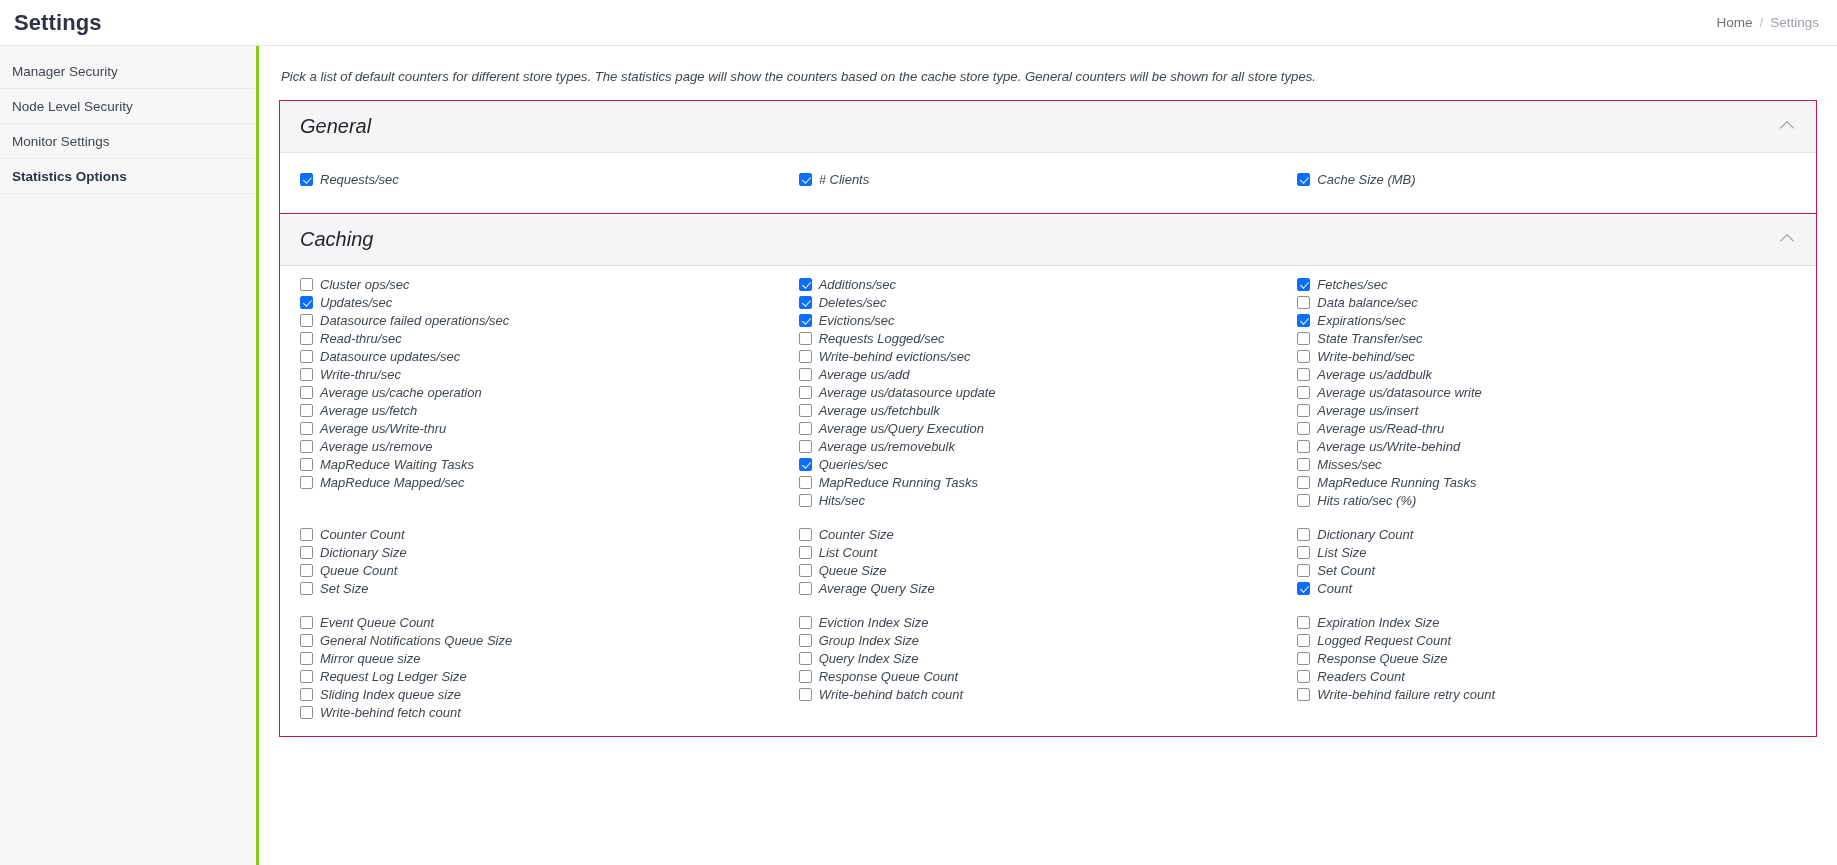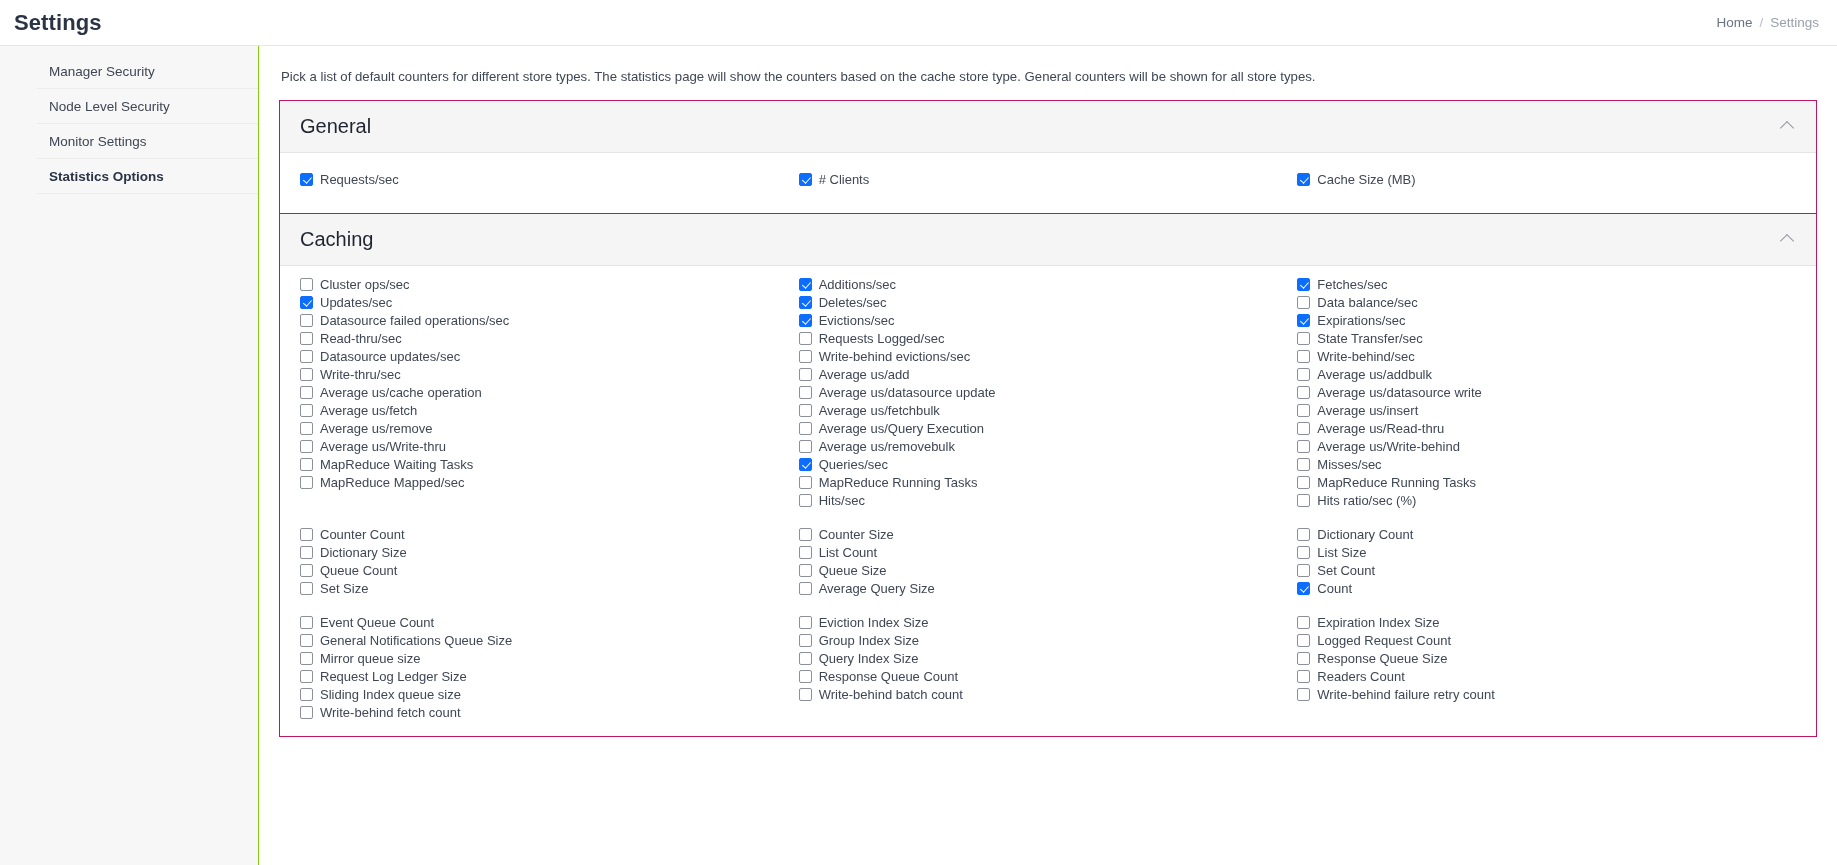--- a/index.html
+++ b/index.html
@@ -40,23 +40,22 @@
   .breadcrumb .crumb-sep { color: #b8bec9; }
   .breadcrumb .crumb-current { color: #9aa1ad; }
 
   
   .body-wrap { display: flex; height: 819px; }
 
   .sidebar {
     width: 259px;
     flex: 0 0 259px;
     background: #f7f7f7;
-    border-right: 1px solid #84cc16;
+    border-right: 3px solid #84cc16;
     padding-top: 8px;
-    padding-left: 37px;
   }
   .side-item {
     height: 35px;
     display: flex;
     align-items: center;
     padding: 0 0 0 12px;
     font-size: 13.5px;
     color: #3f4654;
     border-bottom: 1px solid #ececec;
     background: #f7f7f7;
@@ -68,20 +67,21 @@
     background: #f7f7f7;
   }
   .side-filler { flex: 1; background: #f7f7f7; }
 
   
   .main {
     flex: 1;
     background: #ffffff;
     padding: 14px 20px 0 20px;
     overflow: hidden;
+    font-style: italic;
   }
   .intro {
     font-size: 13.2px;
     color: #3f4654;
     margin: 8px 0 14px 2px;
     line-height: 1.35;
   }
 
   .panel {
     border: 1px solid #be185d;
@@ -266,25 +266,25 @@
                   <label class="cbrow">
                     <span class="cb"></span>
                     <span class="lbl">Average us/cache operation</span>
                   </label>
                   <label class="cbrow">
                     <span class="cb"></span>
                     <span class="lbl">Average us/fetch</span>
                   </label>
                   <label class="cbrow">
                     <span class="cb"></span>
+                    <span class="lbl">Average us/Write-thru</span>
+                  </label>
+                  <label class="cbrow">
+                    <span class="cb"></span>
                     <span class="lbl">Average us/remove</span>
-                  </label>
-                  <label class="cbrow">
-                    <span class="cb"></span>
-                    <span class="lbl">Average us/Write-thru</span>
                   </label>
                   <label class="cbrow">
                     <span class="cb"></span>
                     <span class="lbl">MapReduce Waiting Tasks</span>
                   </label>
                   <label class="cbrow">
                     <span class="cb"></span>
                     <span class="lbl">MapReduce Mapped/sec</span>
                   </label>
                 </div>

